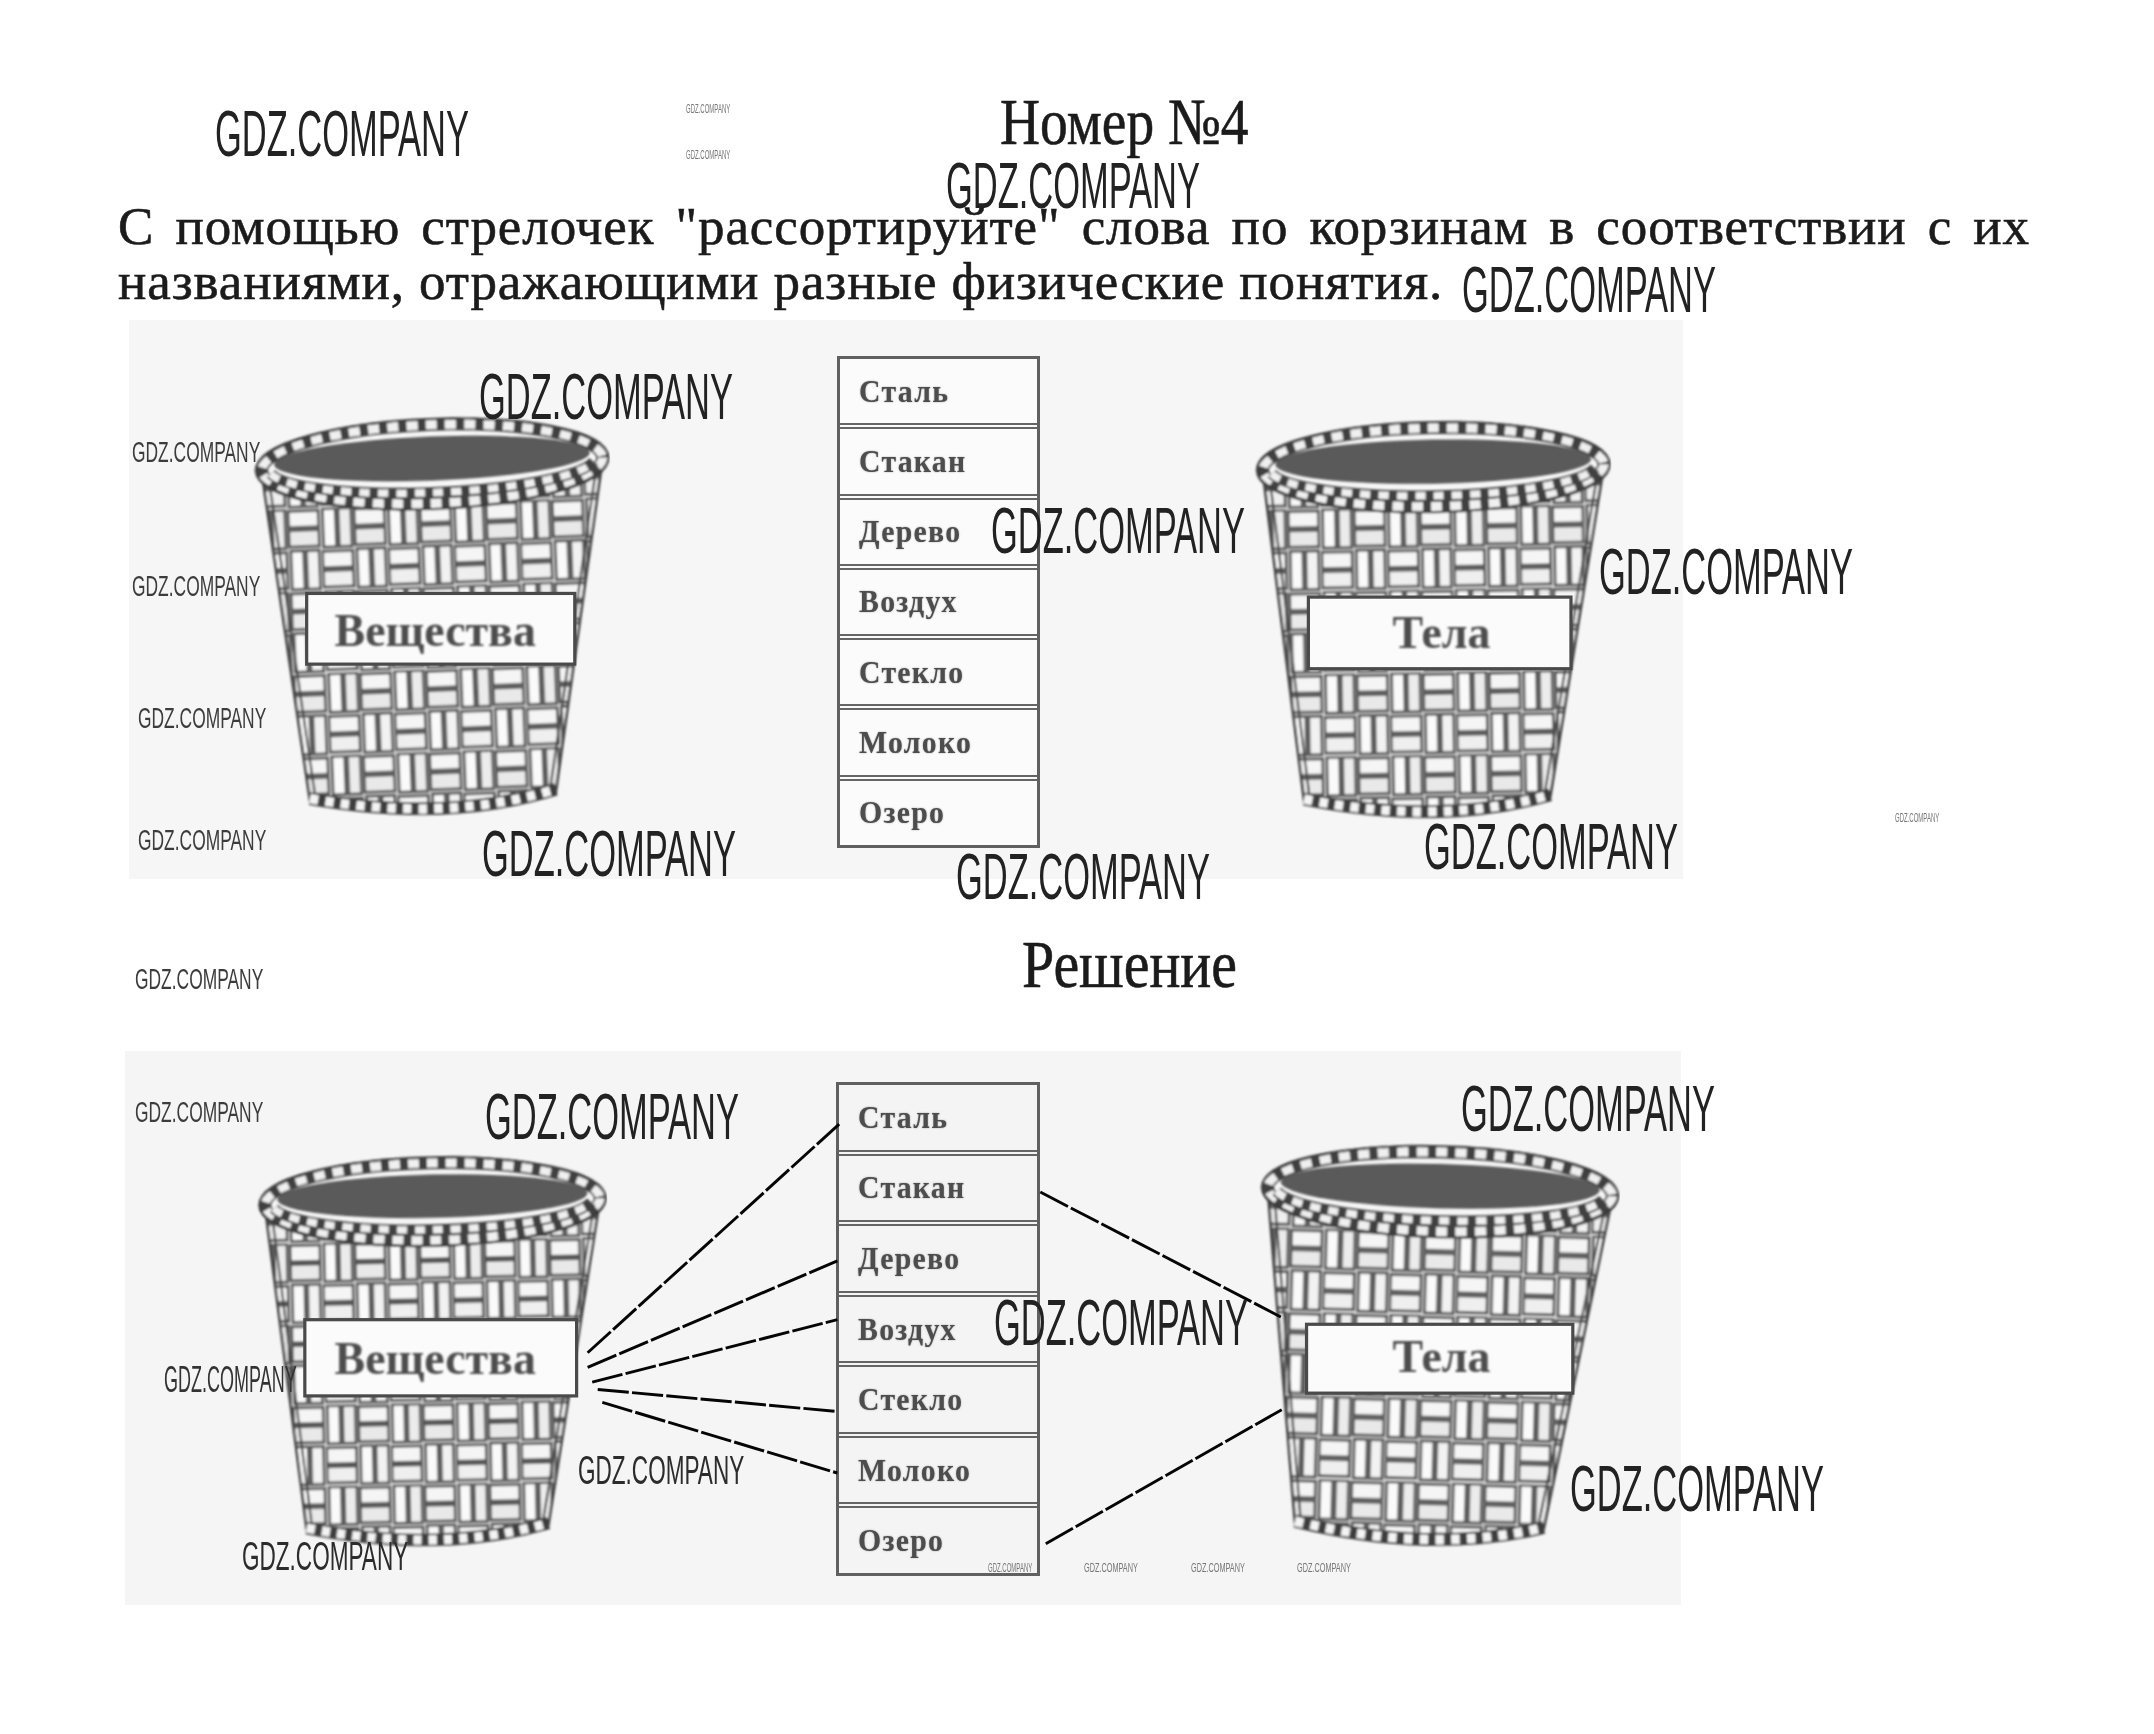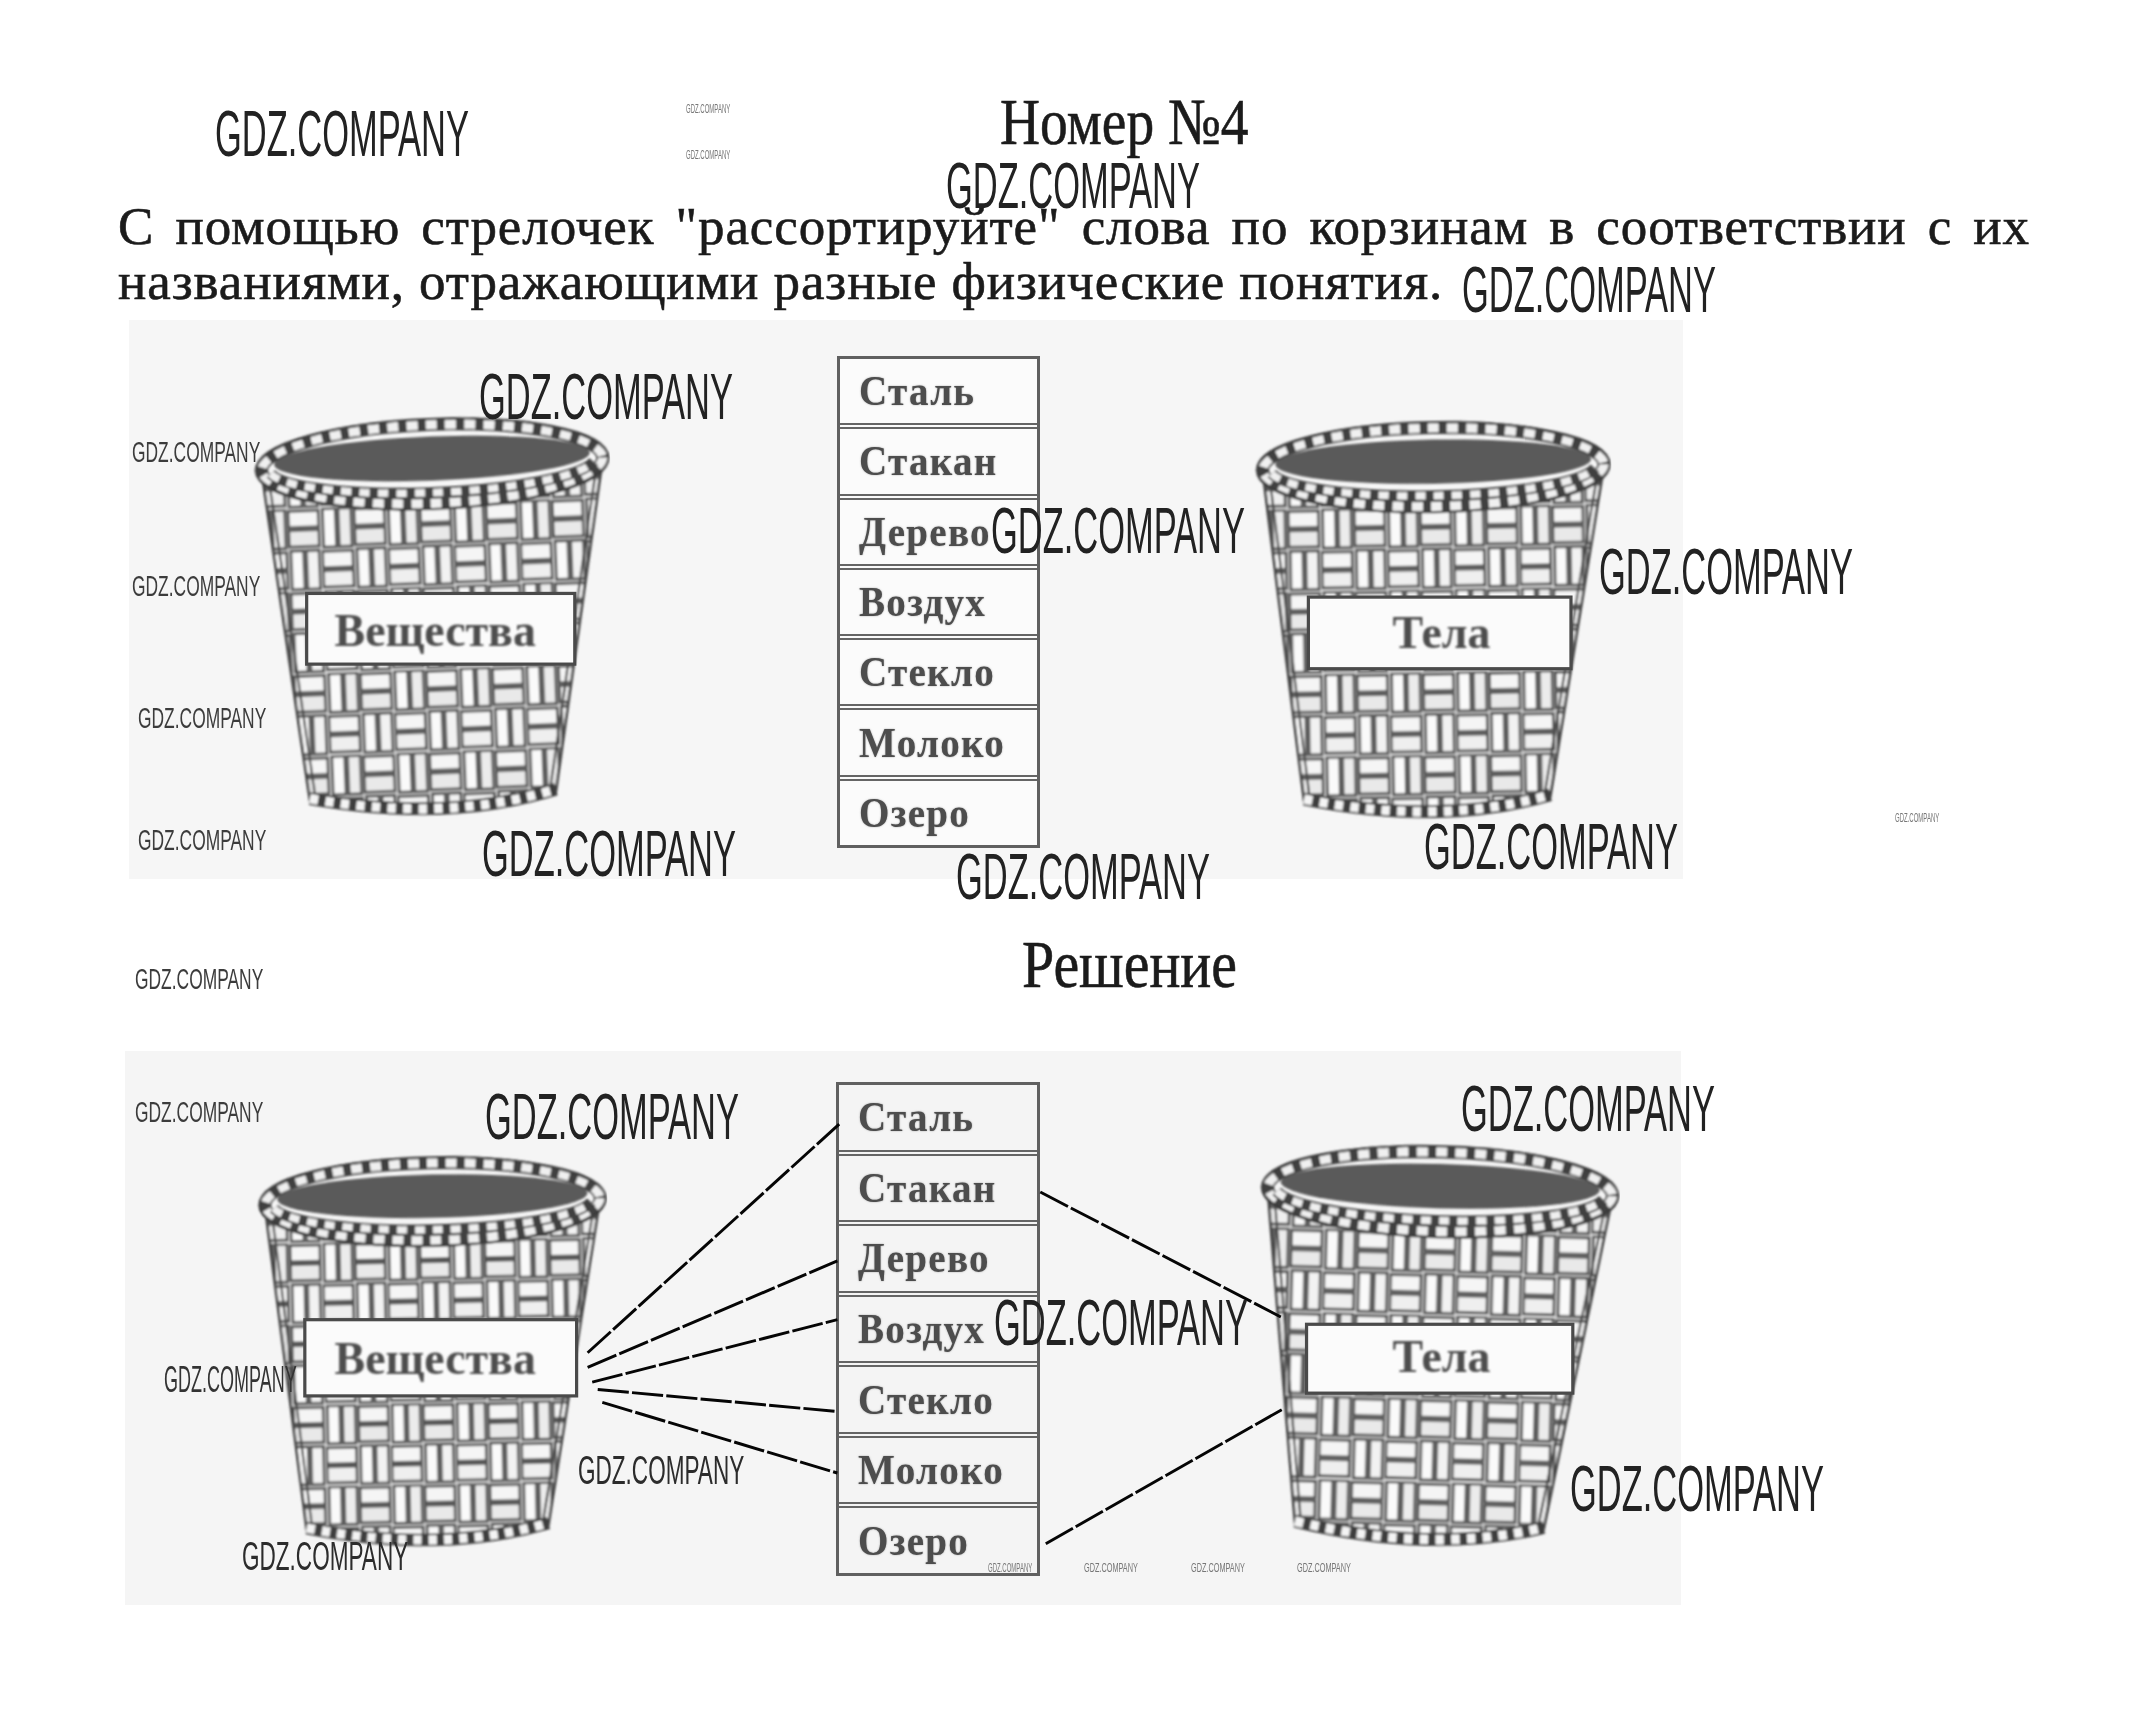--- a/index.html
+++ b/index.html
@@ -10,21 +10,21 @@
 .wm{font-family:"Liberation Sans",sans-serif;color:#222;white-space:nowrap;
     transform-origin:left top;display:inline-block;font-weight:400;line-height:1;}
 .wm-lg{font-size:65px;transform:scaleX(0.53);}
 .wm-md{font-size:41px;transform:scaleX(0.55);color:#2c2c2c;}
 .wm-sm{font-size:29px;transform:scaleX(0.60);color:#3c3c3c;}
 .wm-xs{font-size:12px;transform:scaleX(0.50);color:#777;}
 .tbl{position:absolute;border:3.7px solid #606060;box-sizing:border-box;
      display:flex;flex-direction:column;filter:blur(0.6px);}
 .tbl .c{flex:1;border-top:6.4px double #656565;display:flex;align-items:center;
      font-family:"Liberation Serif",serif;font-weight:bold;color:#4d4d4d;
-     padding-left:19px;font-size:42px;
+     padding-left:19px;font-size:32px;
      text-shadow:0 0 1.8px rgba(90,90,90,.6);}
 .tbl .c span{display:inline-block;transform:scaleX(0.93);transform-origin:left center;letter-spacing:1.4px;}
 .tbl .c:first-child{border-top:none;}
 </style>
 </head>
 <body>
 
 <div class="abs" style="left:129px;top:320px;width:1554px;height:559px;background:#f6f6f6;"></div>
 <div class="abs" style="left:125px;top:1051px;width:1556px;height:554px;background:#f5f5f5;"></div>
 

